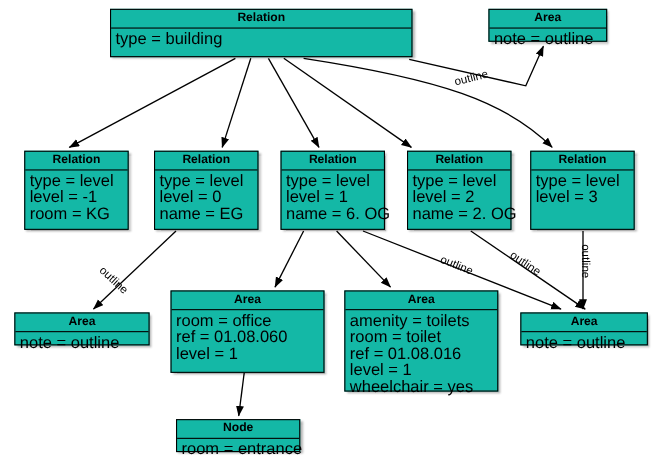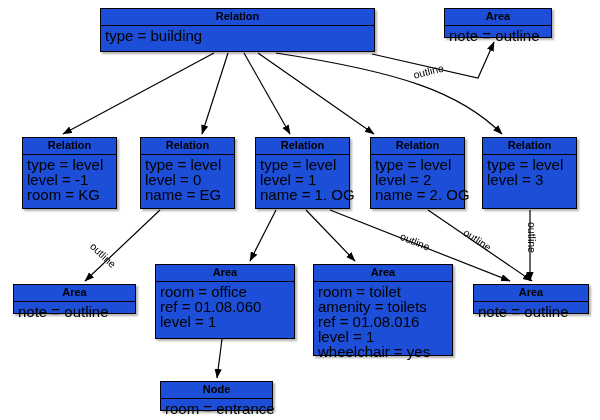--- a/index.html
+++ b/index.html
@@ -19,21 +19,21 @@
     position: absolute;
     left: 0;
     top: 0;
     width: 600px;
     height: 420px;
     pointer-events: none;
   }
   .node {
     position: absolute;
     box-sizing: border-box;
-    background: #1d4ed8;
+    background: #14b8a6;
     border: 1.2px solid #000000;
     box-shadow: 2px 2px 2px rgba(0,0,0,0.30);
   }
   .node-title {
     font-size: 11px;
     font-weight: bold;
     text-align: center;
     color: #000000;
     padding: 1px 2px 2px 2px;
     border-bottom: 1.2px solid #000000;
@@ -110,21 +110,21 @@
           <div class="attr">type = level</div>
           <div class="attr">level = 0</div>
           <div class="attr">name = EG</div>
         </div>
       </div>
       <div class="node" style="left: 255px; top: 137px; width: 95px; height: 72px;">
         <div class="node-title">Relation</div>
         <div class="node-body">
           <div class="attr">type = level</div>
           <div class="attr">level = 1</div>
-          <div class="attr">name = 1. OG</div>
+          <div class="attr">name = 6. OG</div>
         </div>
       </div>
       <div class="node" style="left: 370px; top: 137px; width: 95px; height: 72px;">
         <div class="node-title">Relation</div>
         <div class="node-body">
           <div class="attr">type = level</div>
           <div class="attr">level = 2</div>
           <div class="attr">name = 2. OG</div>
         </div>
       </div>
@@ -145,22 +145,22 @@
         <div class="node-title">Area</div>
         <div class="node-body">
           <div class="attr">room = office</div>
           <div class="attr">ref = 01.08.060</div>
           <div class="attr">level = 1</div>
         </div>
       </div>
       <div class="node" style="left: 313px; top: 264px; width: 140px; height: 92px;">
         <div class="node-title">Area</div>
         <div class="node-body">
+          <div class="attr">amenity = toilets</div>
           <div class="attr">room = toilet</div>
-          <div class="attr">amenity = toilets</div>
           <div class="attr">ref = 01.08.016</div>
           <div class="attr">level = 1</div>
           <div class="attr">wheelchair = yes</div>
         </div>
       </div>
       <div class="node" style="left: 473px; top: 284px; width: 116px; height: 30px;">
         <div class="node-title">Area</div>
         <div class="node-body">
           <div class="attr">note = outline</div>
         </div>

